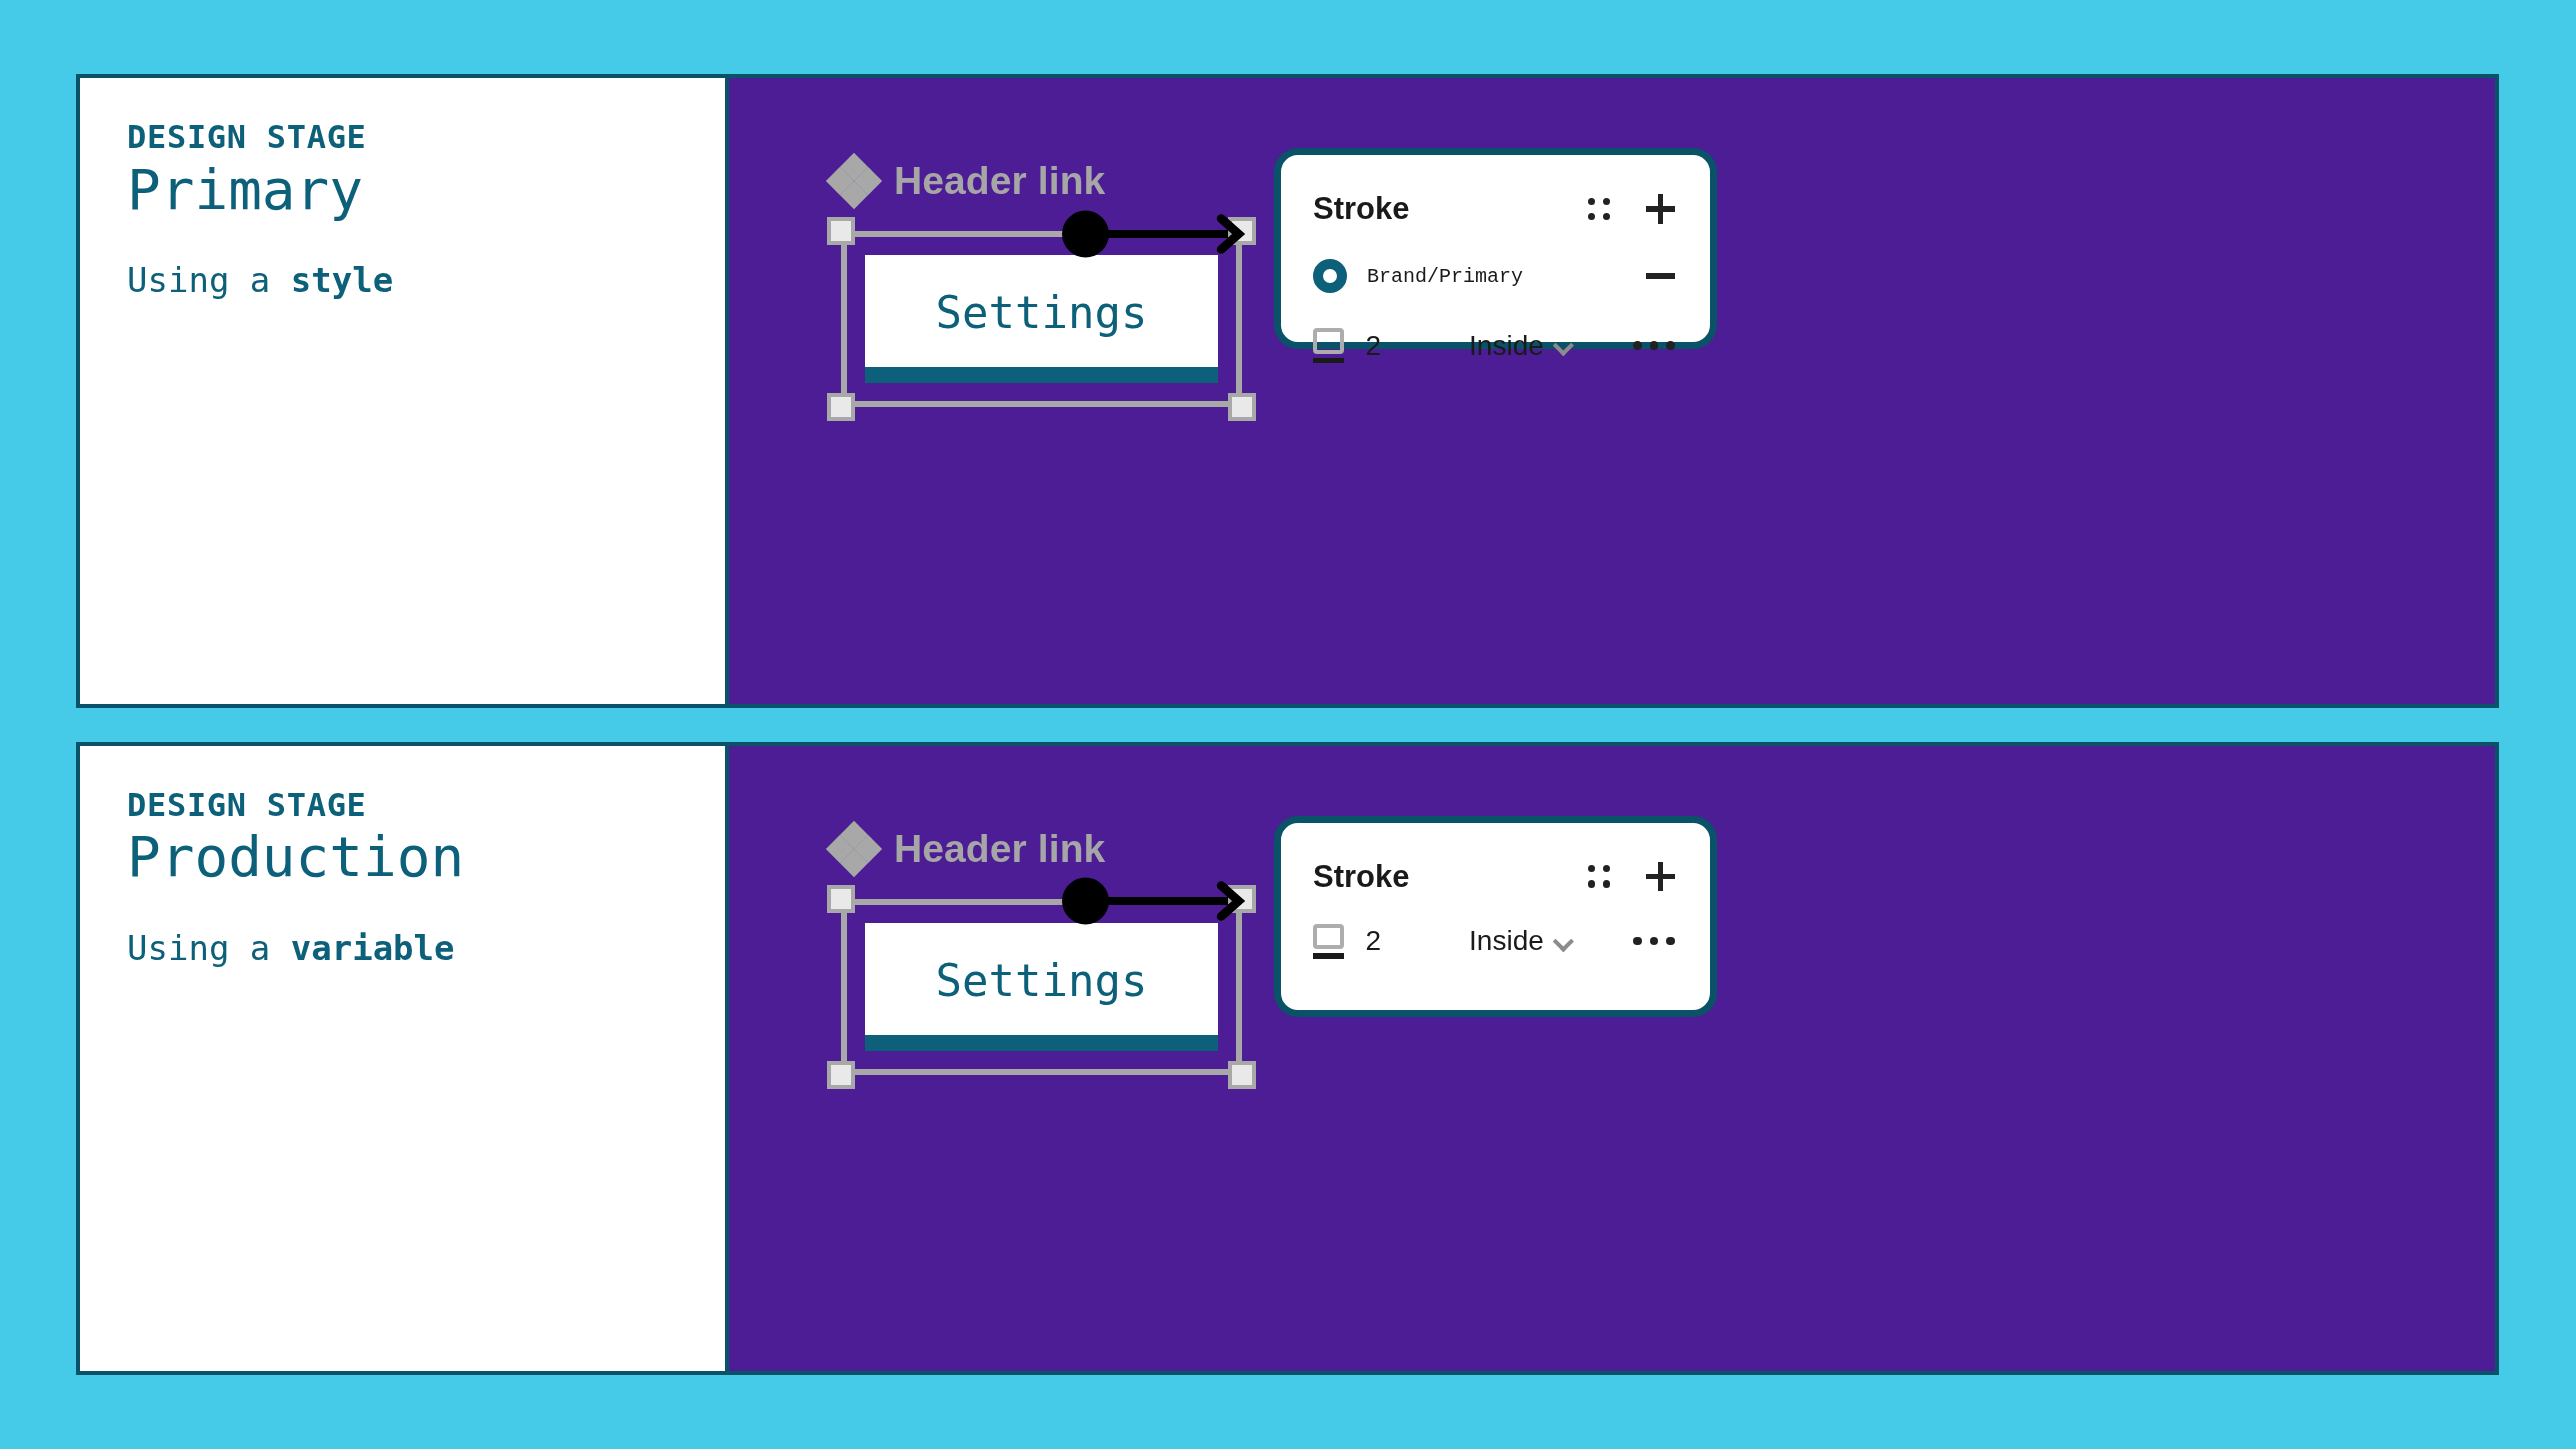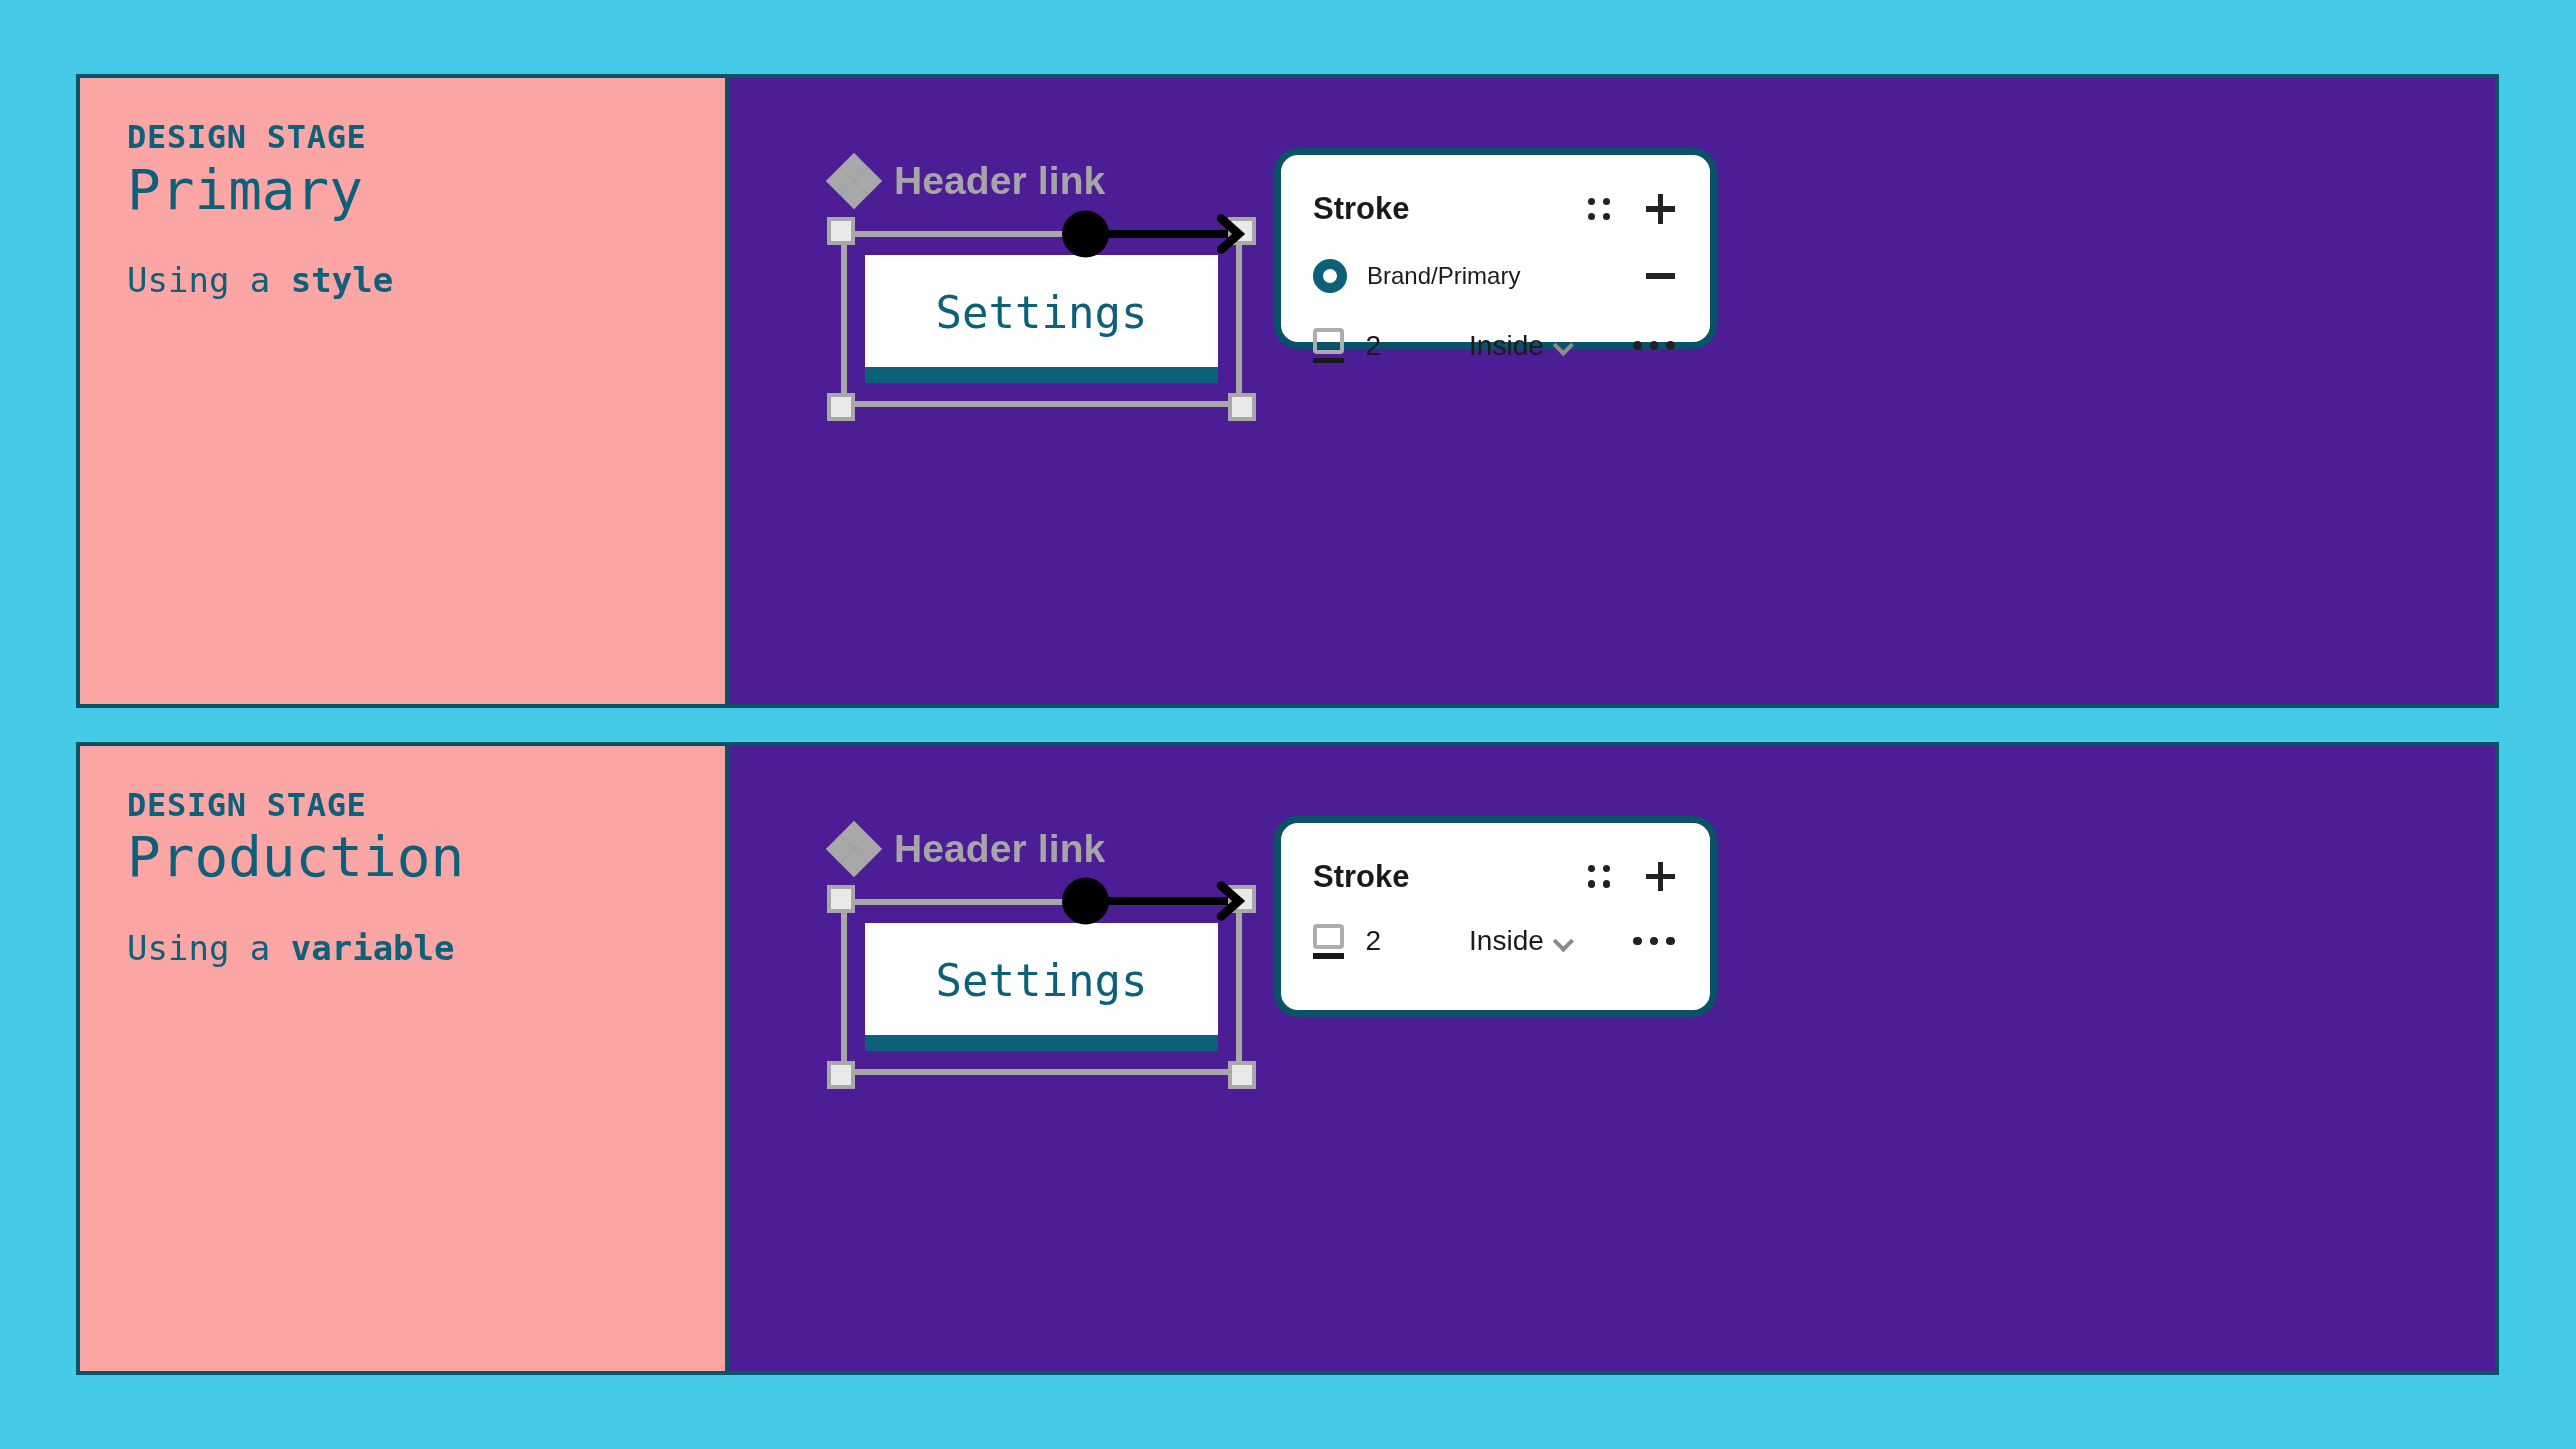--- a/index.html
+++ b/index.html
@@ -31,21 +31,21 @@
     flex: 1 1 0;
     display: flex;
     background: #e9e9e9;
     border: 4px solid #0a5268;
     box-sizing: border-box;
   }
 
   .panel-left {
     width: 649px;
     flex: 0 0 649px;
-    background: #fca5a5;
+    background: #ffffff;
     border-right: 4px solid #0a5268;
     box-sizing: border-box;
     padding: 42px 0 0 47px;
   }
 
   .stage-eyebrow {
     font-family: "DejaVu Sans Mono", "Liberation Mono", monospace;
     font-size: 32px;
     font-weight: bold;
     letter-spacing: 0.7px;
@@ -249,24 +249,25 @@
     flex: 0 0 34px;
   }
   .var-swatch {
     width: 32px;
     height: 39px;
     border-radius: 4.7px;
     background: #095266;
     flex: 0 0 32px;
   }
   .value-name {
-    font-size: 24px;
+    font-size: 20px;
     color: #1a1a1a;
     margin-left: 20px;
     white-space: nowrap;
+    font-family: Liberation Mono, monospace;
   }
   .value-chip {
     font-size: 27px;
     color: #1a1a1a;
     margin-left: 20px;
     background: #f2f2f2;
     border: 1.3px solid #e4e4e4;
     border-radius: 8px;
     padding: 6.7px 12px;
     white-space: nowrap;

